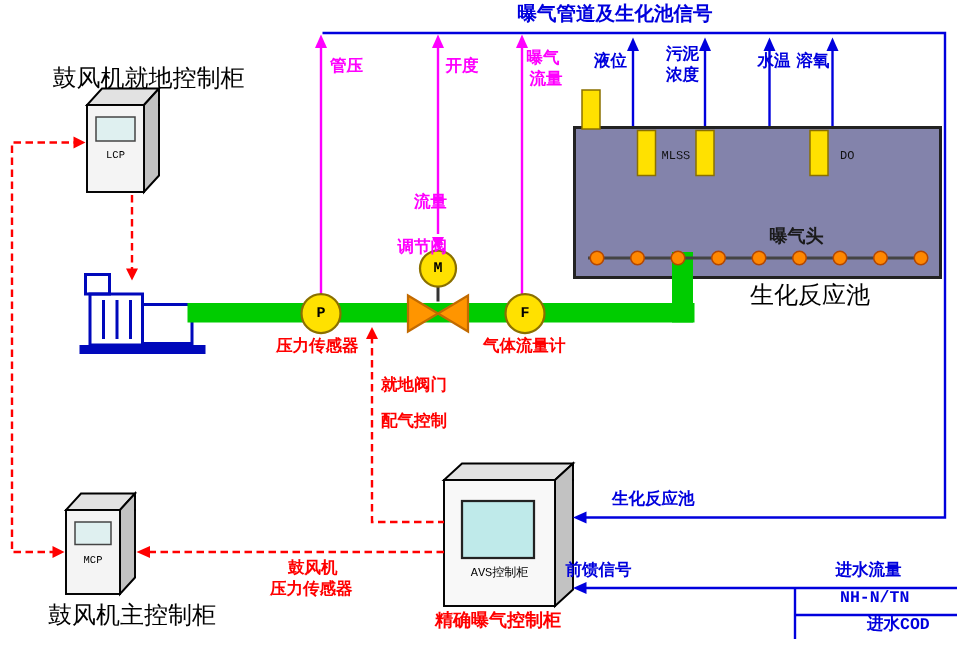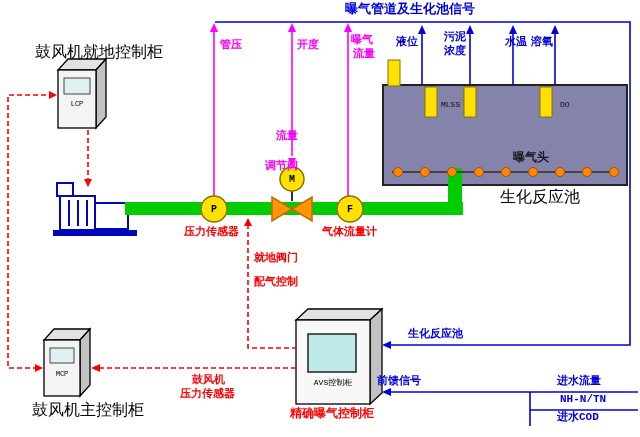--- a/index.html
+++ b/index.html
@@ -176,19 +176,19 @@
   <div class="lbl t-red" style="left:254px;top:252px;">就地阀门</div>
   <div class="lbl t-red" style="left:254px;top:276px;">配气控制</div>
   <div class="lbl t-red" style="left:192px;top:374px;">鼓风机</div>
   <div class="lbl t-red" style="left:180px;top:388px;">压力传感器</div>
 
   <div class="lbl t-blue" style="left:408px;top:328px;">生化反应池</div>
   <div class="lbl t-blue" style="left:377px;top:375px;">前馈信号</div>
 
   <div class="lbl t-blue" style="left:557px;top:375px;">进水流量</div>
   <div class="lbl t-blue" style="left:560px;top:393px;">NH-N/TN</div>
-  <div class="lbl t-blue" style="left:557px;top:411px;">进水COD</div>
+  <div class="lbl t-blue" style="left:578px;top:411px;">进水COD</div>
 
   <div class="lbl t-tag" style="left:201px;top:204px;width:26px;">P</div>
   <div class="lbl t-tag" style="left:280px;top:174px;width:24px;">M</div>
   <div class="lbl t-tag" style="left:337px;top:204px;width:26px;">F</div>
 
 </div>
 
 </body></html>

